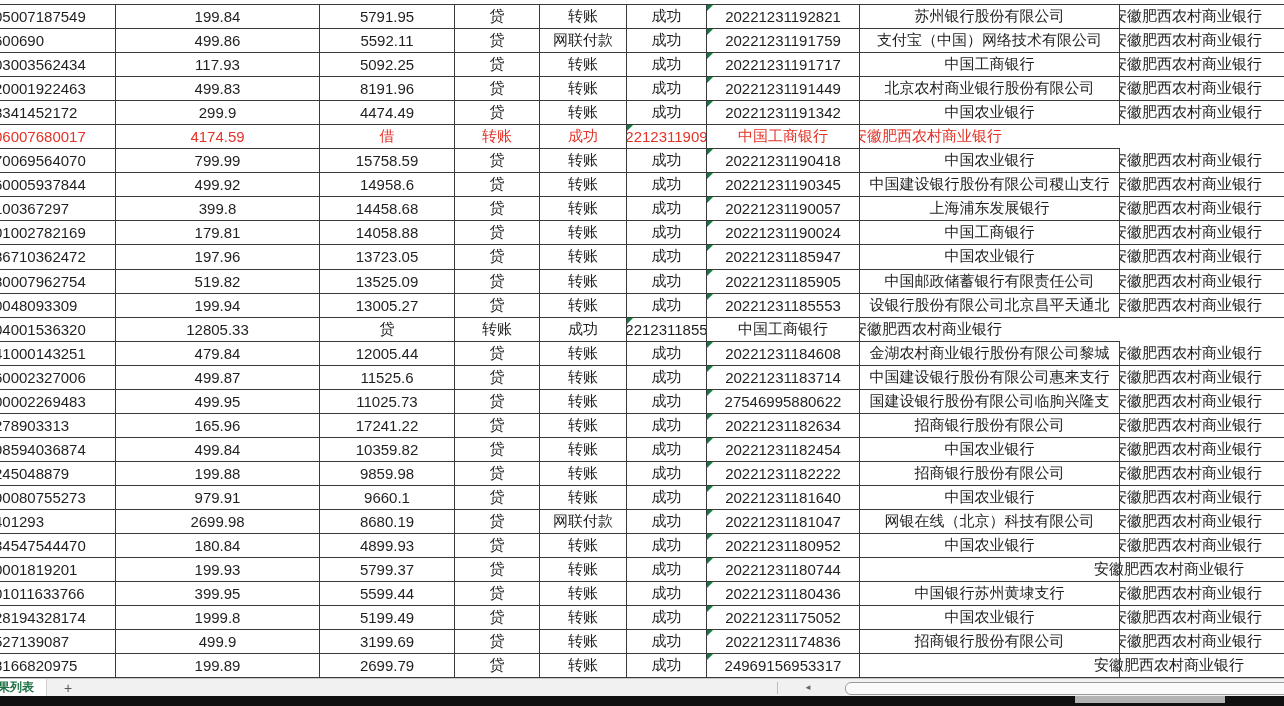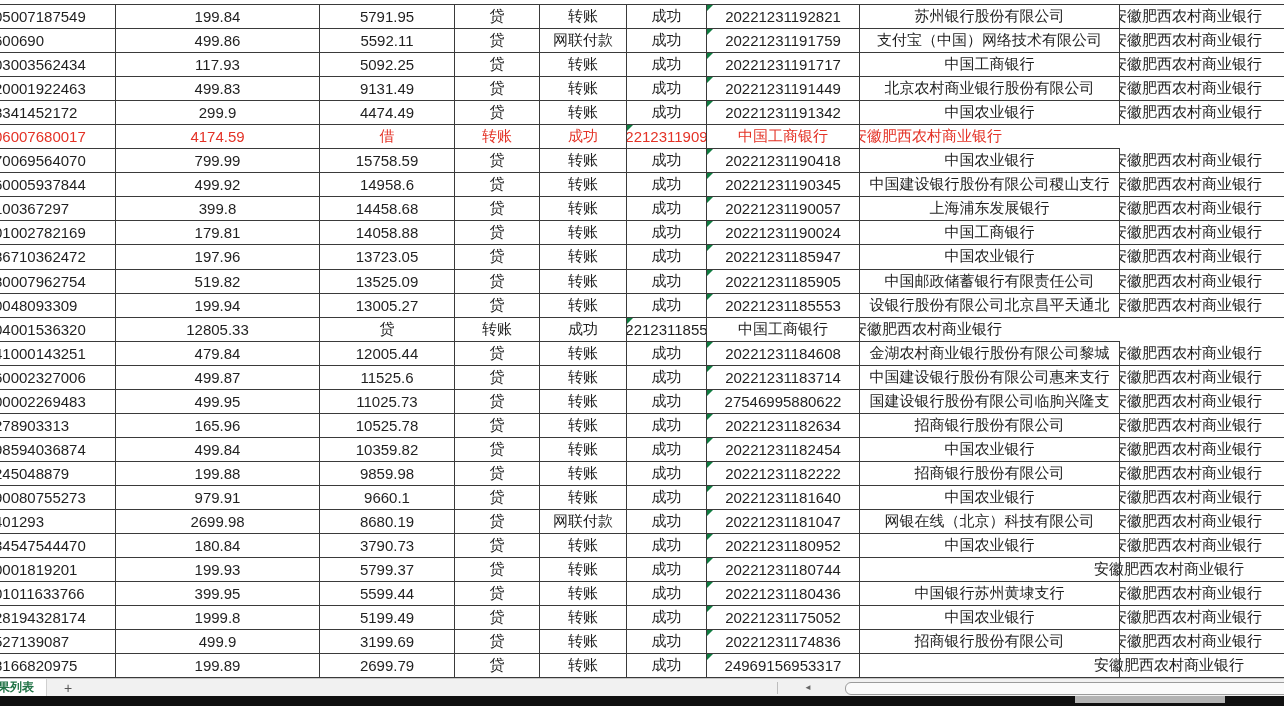--- a/index.html
+++ b/index.html
@@ -191,21 +191,21 @@
       </div>
     </div>
     <div class="row">
       <div class="cell c-account">
         <span>20001922463</span>
       </div>
       <div class="cell c-amount">
         <span>499.83</span>
       </div>
       <div class="cell c-balance">
-        <span>9131.49</span>
+        <span>8191.96</span>
       </div>
       <div class="cell c-dc">
         <span>贷</span>
       </div>
       <div class="cell c-type">
         <span>转账</span>
       </div>
       <div class="cell c-status">
         <span>成功</span>
       </div>
@@ -605,21 +605,21 @@
       </div>
     </div>
     <div class="row">
       <div class="cell c-account">
         <span>278903313</span>
       </div>
       <div class="cell c-amount">
         <span>165.96</span>
       </div>
       <div class="cell c-balance">
-        <span>10525.78</span>
+        <span>17241.22</span>
       </div>
       <div class="cell c-dc">
         <span>贷</span>
       </div>
       <div class="cell c-type">
         <span>转账</span>
       </div>
       <div class="cell c-status">
         <span>成功</span>
       </div>
@@ -755,21 +755,21 @@
       </div>
     </div>
     <div class="row">
       <div class="cell c-account">
         <span>34547544470</span>
       </div>
       <div class="cell c-amount">
         <span>180.84</span>
       </div>
       <div class="cell c-balance">
-        <span>3790.73</span>
+        <span>4899.93</span>
       </div>
       <div class="cell c-dc">
         <span>贷</span>
       </div>
       <div class="cell c-type">
         <span>转账</span>
       </div>
       <div class="cell c-status">
         <span>成功</span>
       </div>

